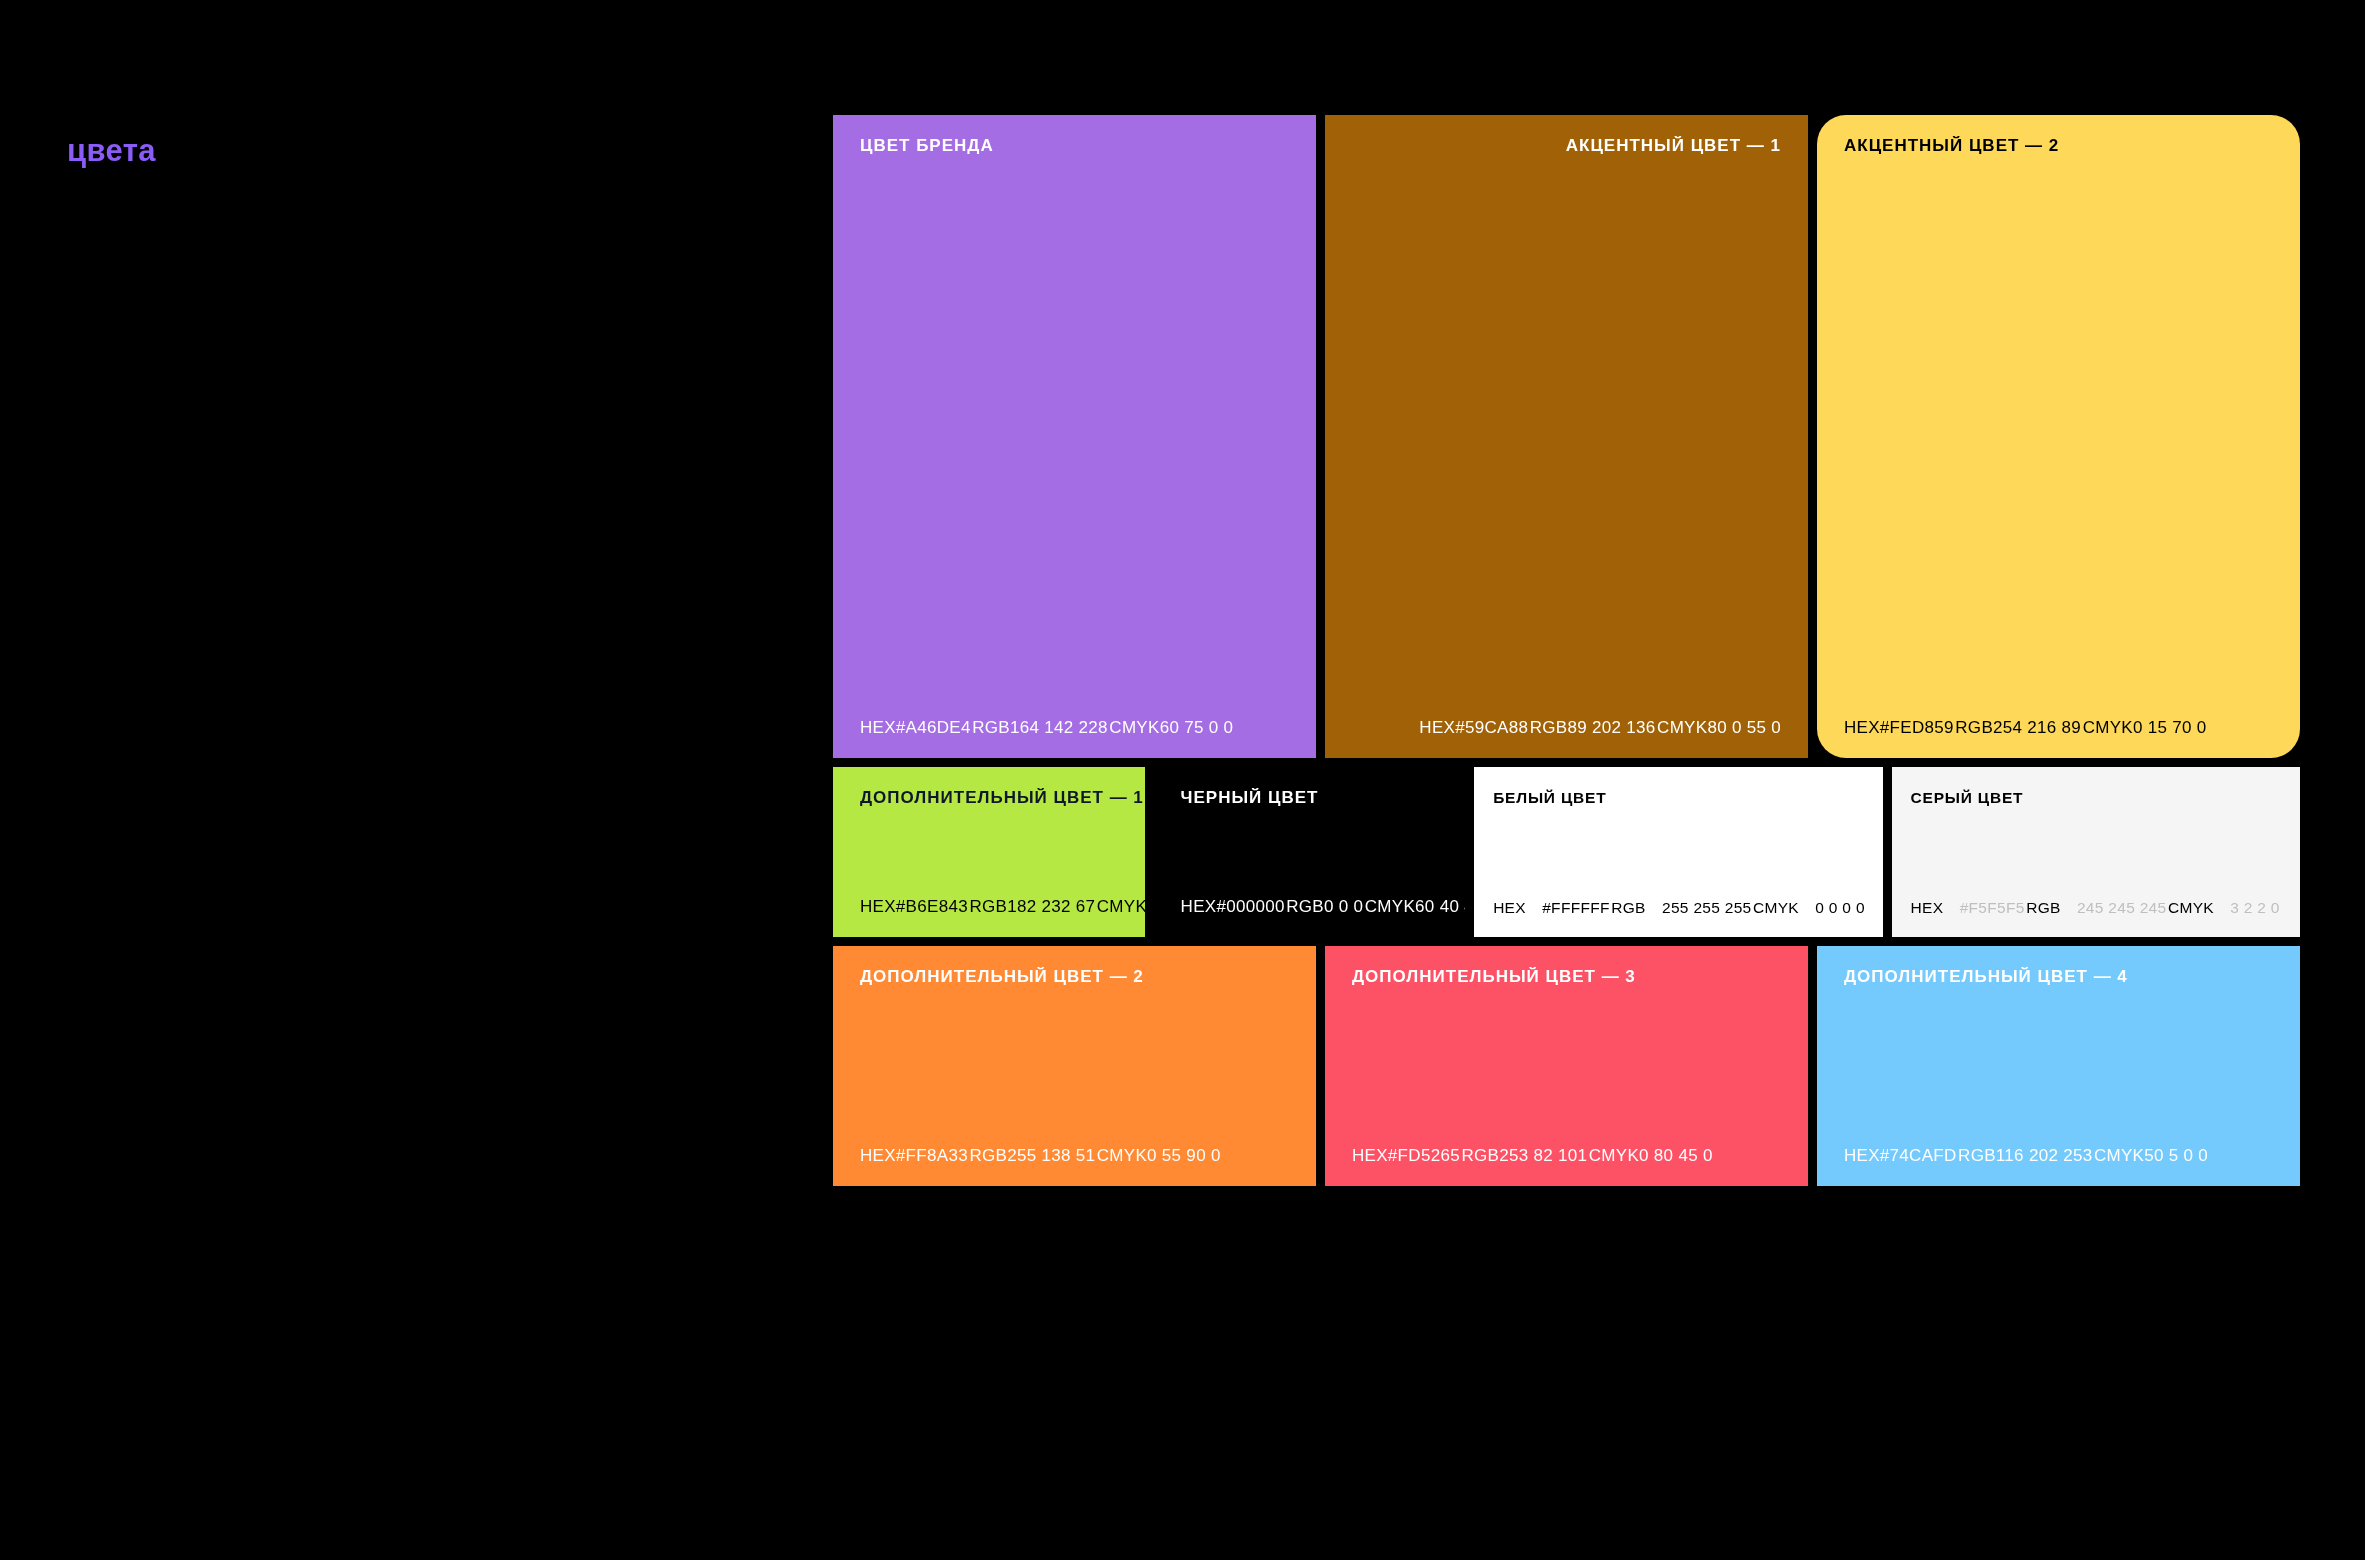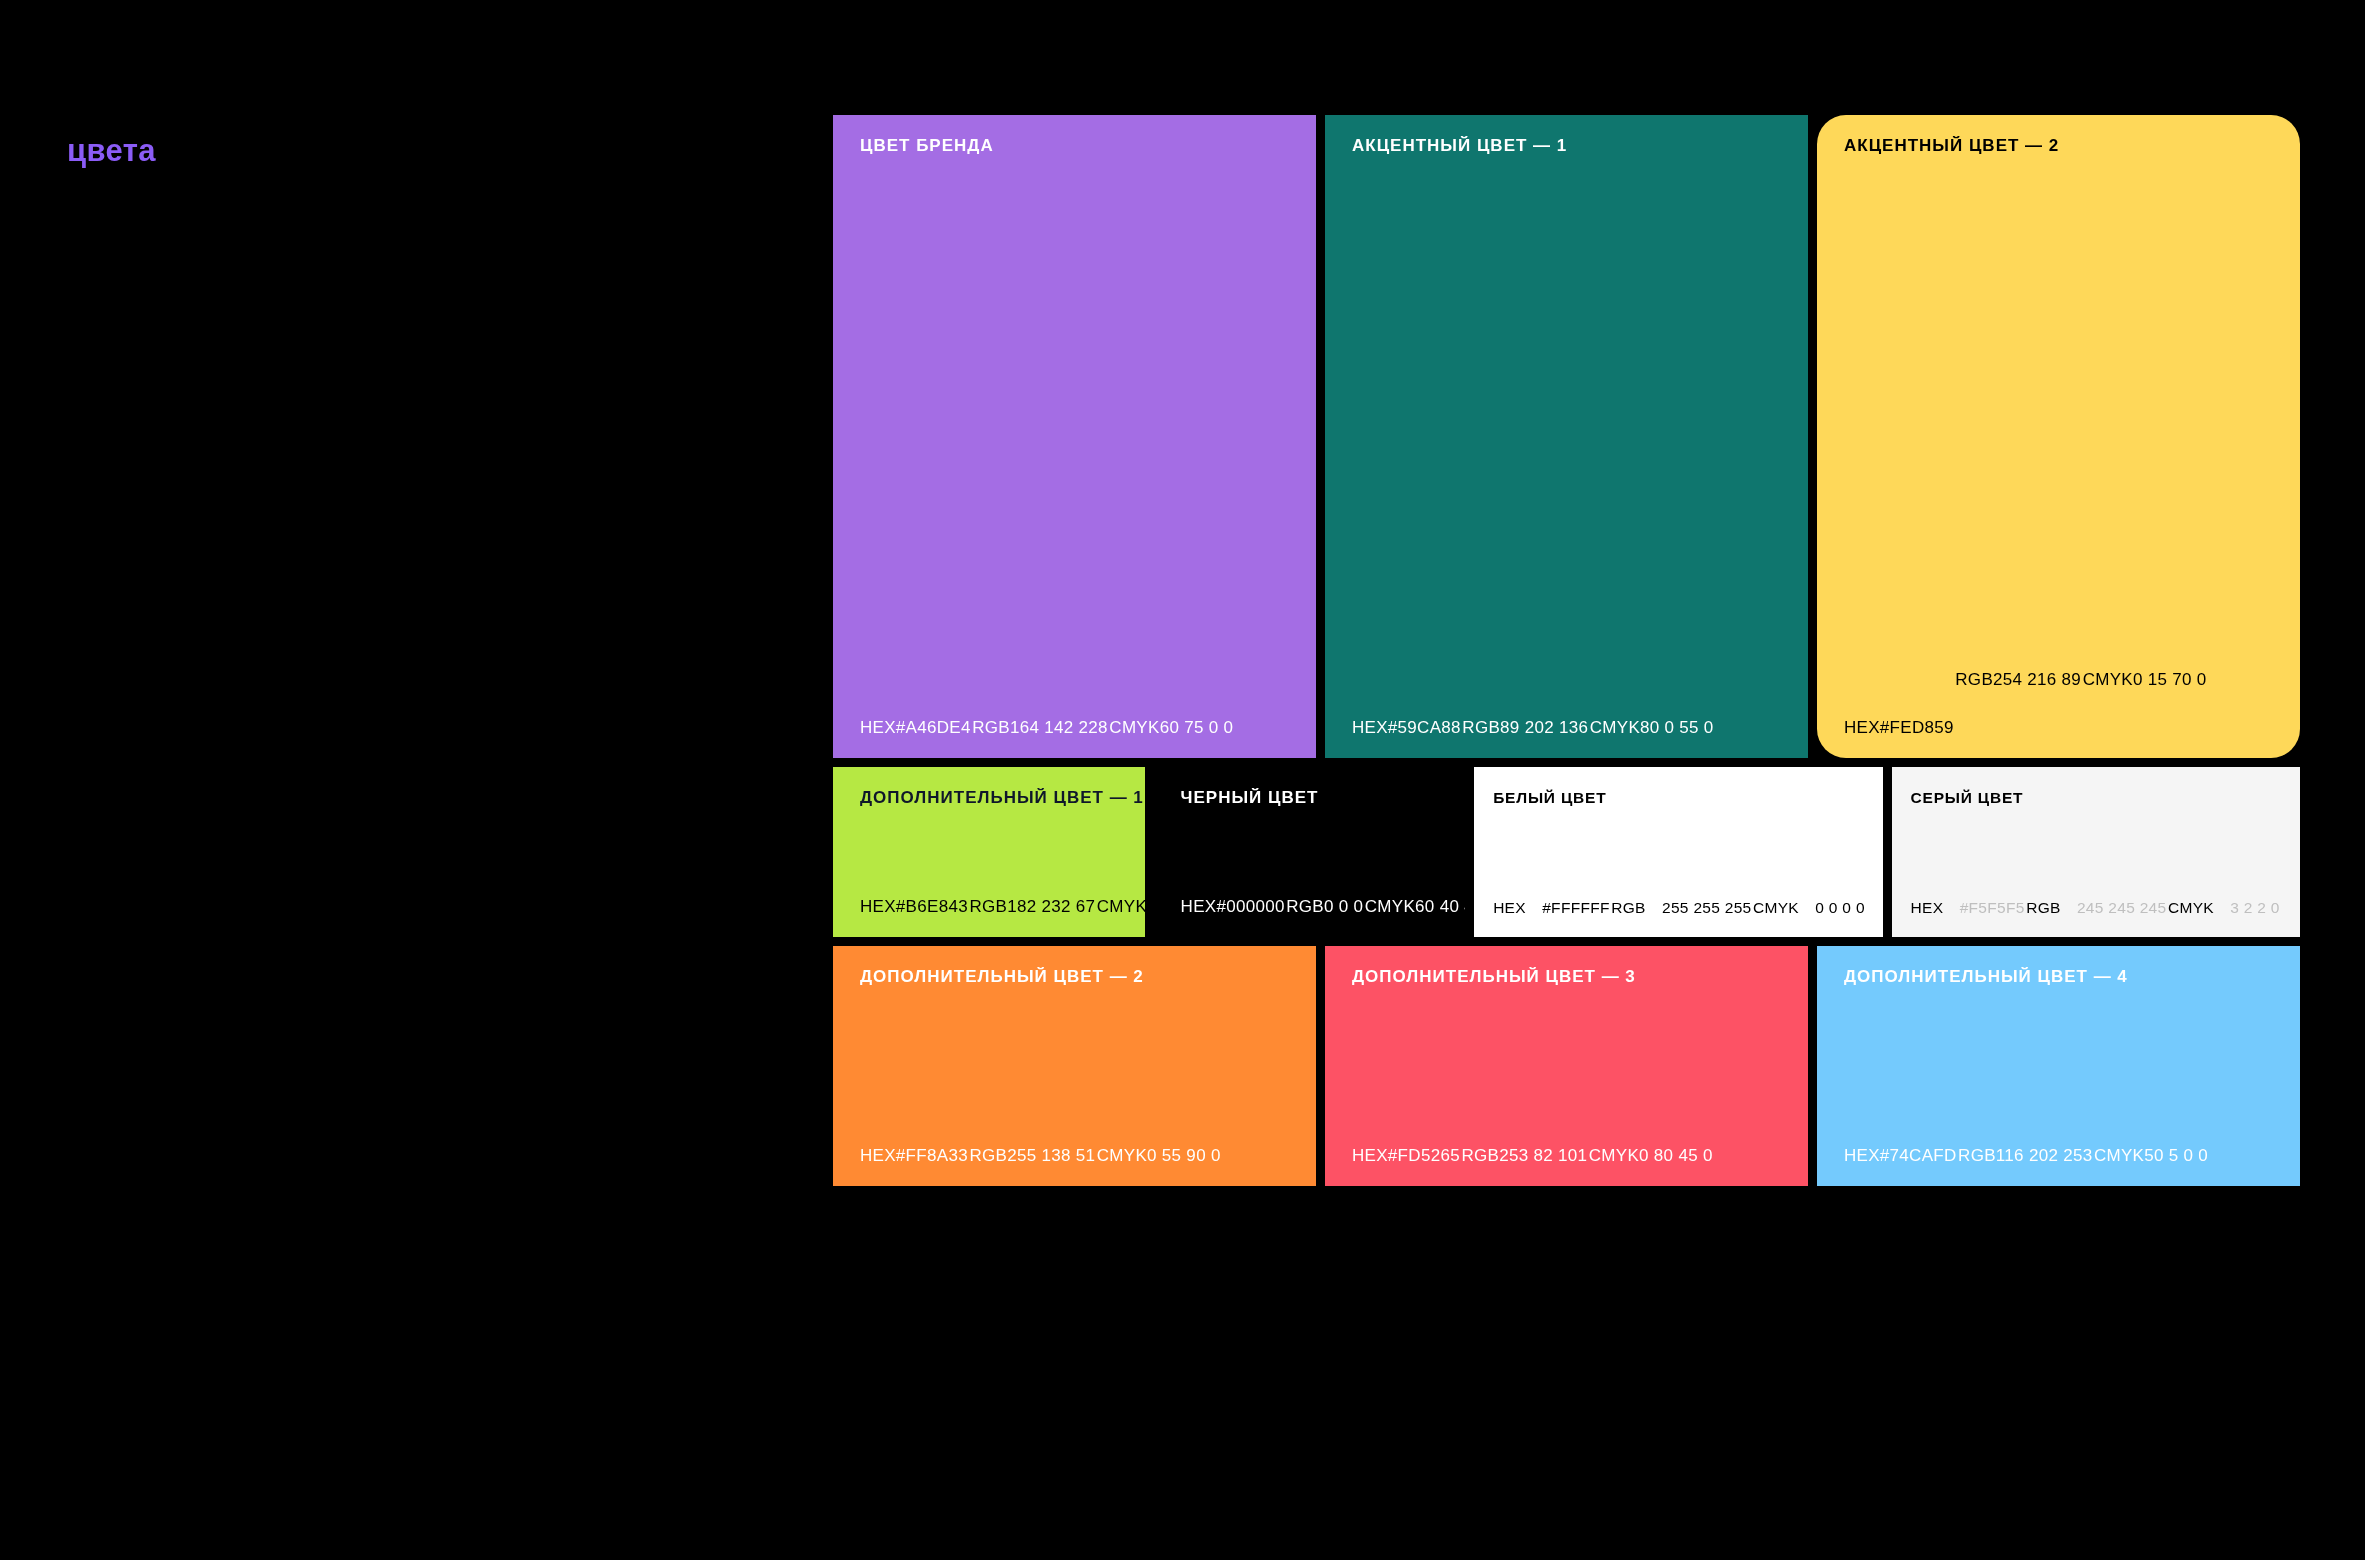--- a/index.html
+++ b/index.html
@@ -90,21 +90,21 @@
           <span class="spec-key" style="color: rgb(255, 255, 255);">RGB</span>
           <span class="spec-val" style="color: rgb(255, 255, 255);">164 142 228</span>
         </div>
         <div class="spec-row">
           <span class="spec-key" style="color: rgb(255, 255, 255);">CMYK</span>
           <span class="spec-val" style="color: rgb(255, 255, 255);">60 75 0 0</span>
         </div>
       </div>
     </div>
 
-    <div class="swatch-card" style="background: #0f766e;">
+    <div class="swatch-card" style="background: #a16207; align-items: flex-end;">
       <div class="card-title" style="color: rgb(255, 255, 255);">АКЦЕНТНЫЙ ЦВЕТ — 1</div>
       <div class="spec-table">
         <div class="spec-row">
           <span class="spec-key" style="color: rgb(255, 255, 255);">HEX</span>
           <span class="spec-val" style="color: rgb(255, 255, 255);">#59CA88</span>
         </div>
         <div class="spec-row">
           <span class="spec-key" style="color: rgb(255, 255, 255);">RGB</span>
           <span class="spec-val" style="color: rgb(255, 255, 255);">89 202 136</span>
         </div>
@@ -113,21 +113,21 @@
           <span class="spec-val" style="color: rgb(255, 255, 255);">80 0 55 0</span>
         </div>
       </div>
     </div>
 
     <div class="swatch-card" style="background: rgb(254, 216, 89); border-radius: 29px;">
       <div class="card-title" style="color: rgb(0, 0, 0);">АКЦЕНТНЫЙ ЦВЕТ — 2</div>
       <div class="spec-table">
         <div class="spec-row">
           <span class="spec-key" style="color: rgb(0, 0, 0);">HEX</span>
-          <span class="spec-val" style="color: rgb(0, 0, 0); margin-top: 48px;">#FED859</span>
+          <span class="spec-val" style="color: rgb(0, 0, 0);">#FED859</span>
         </div>
         <div class="spec-row">
           <span class="spec-key" style="color: rgb(0, 0, 0);">RGB</span>
           <span class="spec-val" style="color: rgb(0, 0, 0);">254 216 89</span>
         </div>
         <div class="spec-row">
           <span class="spec-key" style="color: rgb(0, 0, 0);">CMYK</span>
           <span class="spec-val" style="color: rgb(0, 0, 0);">0 15 70 0</span>
         </div>
       </div>

